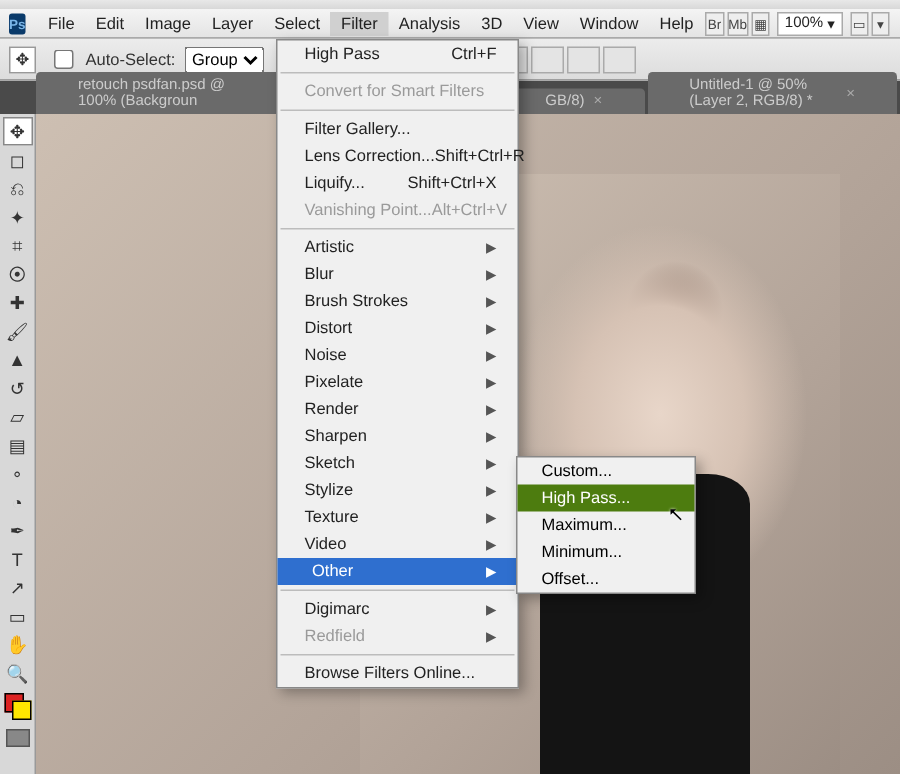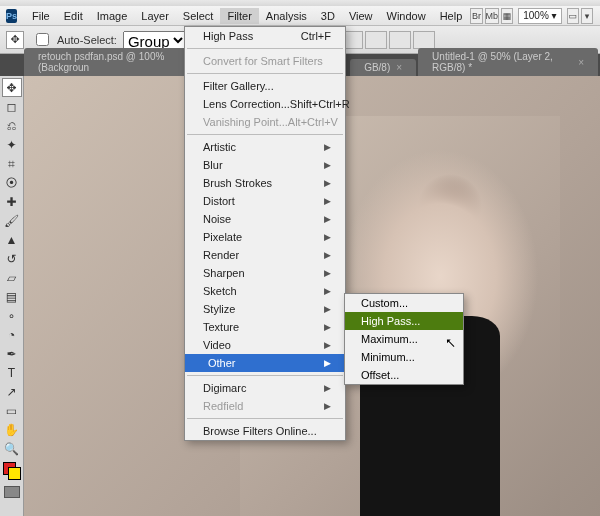--- a/index.html
+++ b/index.html
@@ -8,25 +8,25 @@
   .menubar { height: 20px; background: linear-gradient(#f4f4f4,#e4e4e4); display:flex; align-items:center; font-size:11px; color:#222; padding:6px 6px; border-bottom:1px solid #bbb; }
   .menubar .logo { width:18px; height:14px; background:#0a3a6a; border-radius:2px; margin-right:8px; display:flex; align-items:center; justify-content:center; color:#7bb6e8; font-size:9px; font-weight:bold; }
   .menubar .mitem { padding:2px 7px; cursor:default; }
   .menubar .mitem.open { background:#d0d0d0; }
   .menubar .spacer { flex:1; }
   .menubar .ticon { width:20px; height:16px; background:#eee; border:1px solid #aaa; margin:0 1px; font-size:9px; display:flex; align-items:center; justify-content:center; color:#444; }
   .menubar .zoom { background:#fff; border:1px solid #aaa; height:16px; font-size:10px; padding:0 4px; margin:0 4px; display:flex; align-items:center; }
   .optbar { height:28px; background:linear-gradient(#ececec,#dcdcdc); border-bottom:1px solid #aaa; display:flex; align-items:center; font-size:11px; color:#333; padding:0 6px; gap:6px; }
   .optbar .movetool { width:18px;height:18px; background:#fff; border:1px solid #999; display:flex; align-items:center; justify-content:center; }
   .optbar input[type=checkbox]{ margin:0 2px 0 6px; }
-  .optbar select { font-size:15px; height:18px; }
+  .optbar select { font-size:11px; height:18px; }
   .optbar .midopts { display:flex; align-items:center; gap:2px; margin-left:30px; }
   .optbar .sq { width:22px; height:18px; background:#e4e4e4; border:1px solid #aaa; }
   .tabbar { height:22px; background:#4a4a4a; display:flex; align-items:flex-end; padding-left:24px; font-size:10px; color:#ccc; }
-  .tabbar .tab { background:#6a6a6a; padding:3px 14px; border-radius:3px 3px 0 0; margin-right:2px; }
+  .tabbar .tab { background:#6a6a6a; padding:3px 28px; border-radius:3px 3px 0 0; margin-right:2px; }
   .tabbar .tab.x { display:flex; align-items:center; gap:6px;}
   .tabbar .tab .close { font-size:10px; color:#aaa; }
   .workspace { position:relative; height:440px; display:flex; }
   .toolbox { width:24px; background:#d8d8d8; border-right:1px solid #999; display:flex; flex-direction:column; align-items:center; padding-top:2px; }
   .toolbox .tool { width:20px; height:19px; margin:0 0 0 0; display:flex; align-items:center; justify-content:center; font-size:12px; color:#333; border:1px solid transparent; }
   .toolbox .tool.sel { background:#fff; border:1px solid #888; }
   .toolbox .swatches { margin-top:4px; width:18px; height:18px; position:relative; }
   .toolbox .sw1 { position:absolute; left:0; top:0; width:13px; height:13px; background:#d22; border:1px solid #000;}
   .toolbox .sw2 { position:absolute; right:0; bottom:0; width:13px; height:13px; background:#ffe600; border:1px solid #000;}
   .toolbox .quick { margin-top:6px; width:16px; height:12px; background:#888; border:1px solid #555;}
@@ -39,21 +39,21 @@
   .photo::after { content:""; position:absolute; left:120px; top:200px; width:140px; height:200px; background:#141414; border-radius:20% 20% 0 0 / 10%; }
 
   
   .menu { position:absolute; left:184px; top:26px; width:162px; background:#f0f0f0; border:1px solid #888; box-shadow:3px 3px 8px rgba(0,0,0,.3); font-size:11px; color:#222; z-index:50; }
   .menu .row { display:flex; justify-content:space-between; align-items:center; padding:3px 14px 3px 18px; white-space:nowrap; }
   .menu .row.disabled { color:#9a9a9a; }
   .menu .row.highlight { background:#2f6fcf; color:#fff;padding-left:23px; }
   .menu .sep { height:1px; background:#bcbcbc; margin:3px 2px; }
   .menu .arrow { font-size:9px; color:#555; }
   .menu .row.highlight .arrow { color:#fff; }
-  .submenu { position:absolute; left:344px; top:293px; width:120px; background:#f0f0f0; border:1px solid #888; box-shadow:3px 3px 8px rgba(0,0,0,.3); font-size:11px; z-index:60; }
+  .submenu { position:absolute; left:344px; top:304px; width:120px; background:#f0f0f0; border:1px solid #888; box-shadow:3px 3px 8px rgba(0,0,0,.3); font-size:11px; z-index:60; }
   .submenu .row { padding:3px 16px; }
   .submenu .row.highlight { background:#4d7c0f; color:#fff; }
   .cursor { position:absolute; left:446px; top:335px; z-index:70; font-size:14px; color:#000; text-shadow:0 0 2px #fff; }
 </style>
 </head>
 <body>
 
 <div class="titlebar"></div>
 
 <div class="menubar">
@@ -154,20 +154,24 @@
     <span>Convert for Smart Filters</span>
   </div>
   <div class="sep"></div>
   <div class="row">
     <span>Filter Gallery...</span>
   </div>
   <div class="row">
     <span>Lens Correction...</span>
     <span>Shift+Ctrl+R</span>
   </div>
+  <div class="row">
+    <span>Liquify...</span>
+    <span>Shift+Ctrl+X</span>
+  </div>
   <div class="row disabled">
     <span>Vanishing Point...</span>
     <span>Alt+Ctrl+V</span>
   </div>
   <div class="sep"></div>
   <div class="row">
       <span>Artistic</span>
       <span class="arrow">▶</span>
     </div>
   <div class="row">

